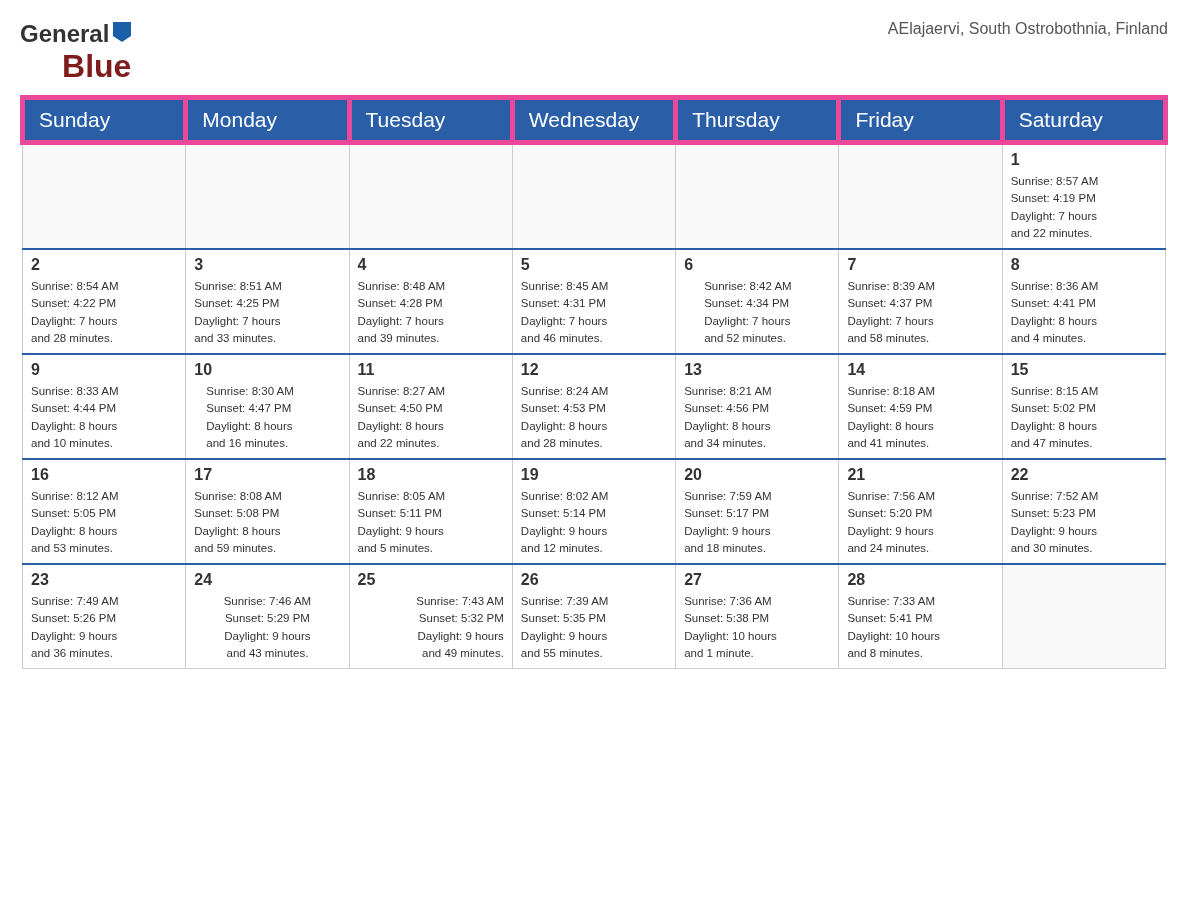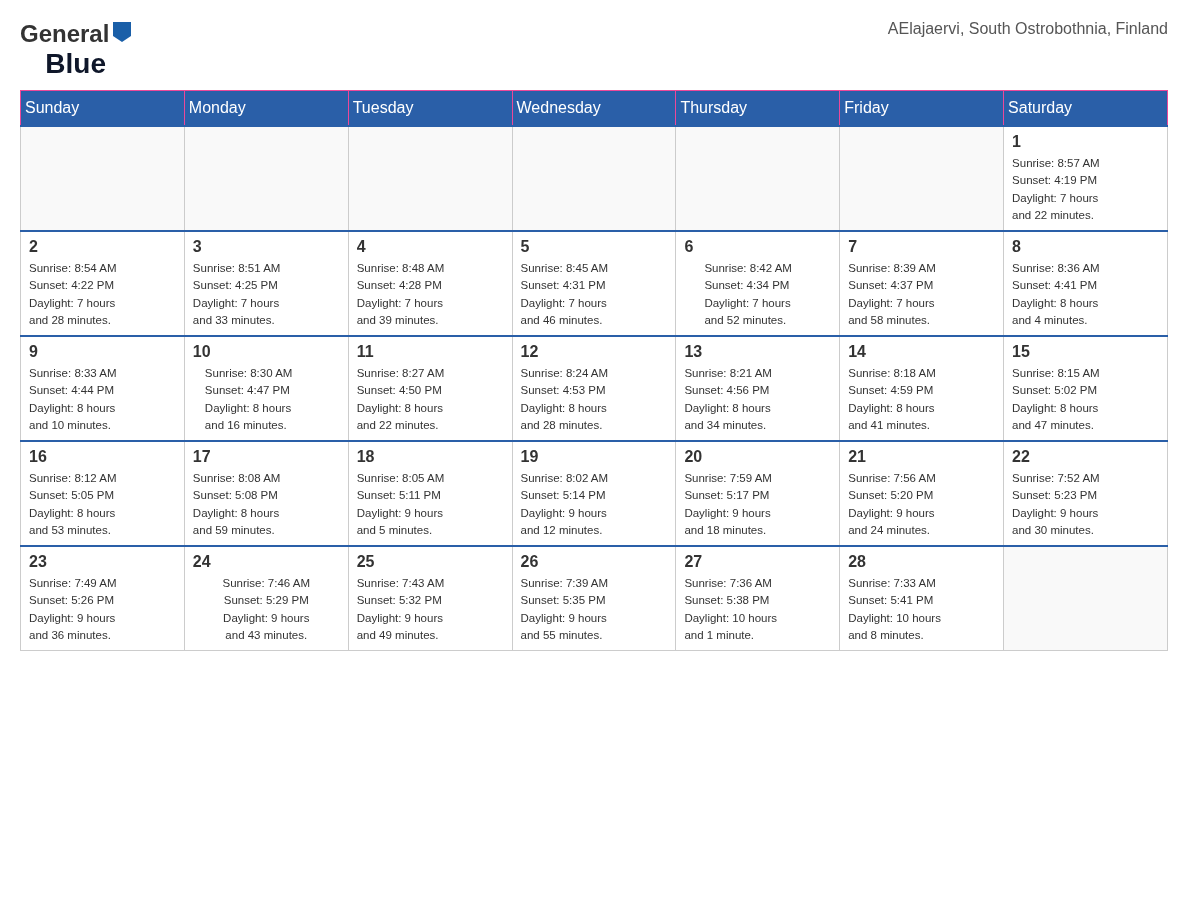--- a/index.html
+++ b/index.html
@@ -11,21 +11,21 @@
     }
     .header {
       display: flex;
       justify-content: space-between;
       align-items: flex-start;
       margin-bottom: 10px;
     }
     .logo {
       display: flex;
       flex-direction: column;
-      align-items: center;
+      align-items: flex-end;
     }
     .title-block {
       text-align: right;
     }
     .month-title {
       font-size: 42px;
       font-weight: bold;
       color: #333;
     }
     .subtitle {
@@ -33,25 +33,25 @@
       color: #555;
     }
     .calendar {
       width: 100%;
       border-collapse: collapse;
       margin-top: 10px;
     }
     .calendar th {
       background-color: #2a5fa8;
       color: #fff;
-      font-size: 16px;
+      font-size: 21px;
       font-weight: normal;
-      padding: 8px 4px;
+      padding: 8px 14px;
       text-align: left;
-      border: 1px solid #ec4899;
+      border: 5px solid #ec4899;
     }
     .calendar td {
       vertical-align: top;
       border: 1px solid #ccc;
       border-top: 2px solid #2a5fa8;
       padding: 6px 8px;
       width: 14.28%;
       min-height: 110px;
       font-size: 12px;
       color: #333;
@@ -73,23 +73,23 @@
     .logo-row1 {
       display: flex;
       align-items: center;
     }
     .logo-word-general {
       font-size: 24px;
       font-weight: bold;
       color: #333;
     }
     .logo-word-blue {
-      font-size: 28px;
+      font-size: 32px;
       font-weight: bold;
-      color: #0f172a;
+      color: #7f1d1d;
       margin-top: 0;
     }
   </style>
 </head>
 <body>
 
 <div class="header">
   <div class="logo">
     <div class="logo-row1">
       <span class="logo-word-general">General</span>
@@ -299,21 +299,21 @@
         </td>
         <td>
           <span class="day-number">24</span>
           <div class="day-info" style="white-space: pre-line; text-align: center;">Sunrise: 7:46 AM
 Sunset: 5:29 PM
 Daylight: 9 hours
 and 43 minutes.</div>
         </td>
         <td>
           <span class="day-number">25</span>
-          <div class="day-info" style="white-space: pre-line;">Sunrise: 7:43 AM
+          <div class="day-info" style="white-space: pre-line; text-align: right;">Sunrise: 7:43 AM
 Sunset: 5:32 PM
 Daylight: 9 hours
 and 49 minutes.</div>
         </td>
         <td>
           <span class="day-number">26</span>
           <div class="day-info" style="white-space: pre-line;">Sunrise: 7:39 AM
 Sunset: 5:35 PM
 Daylight: 9 hours
 and 55 minutes.</div>

